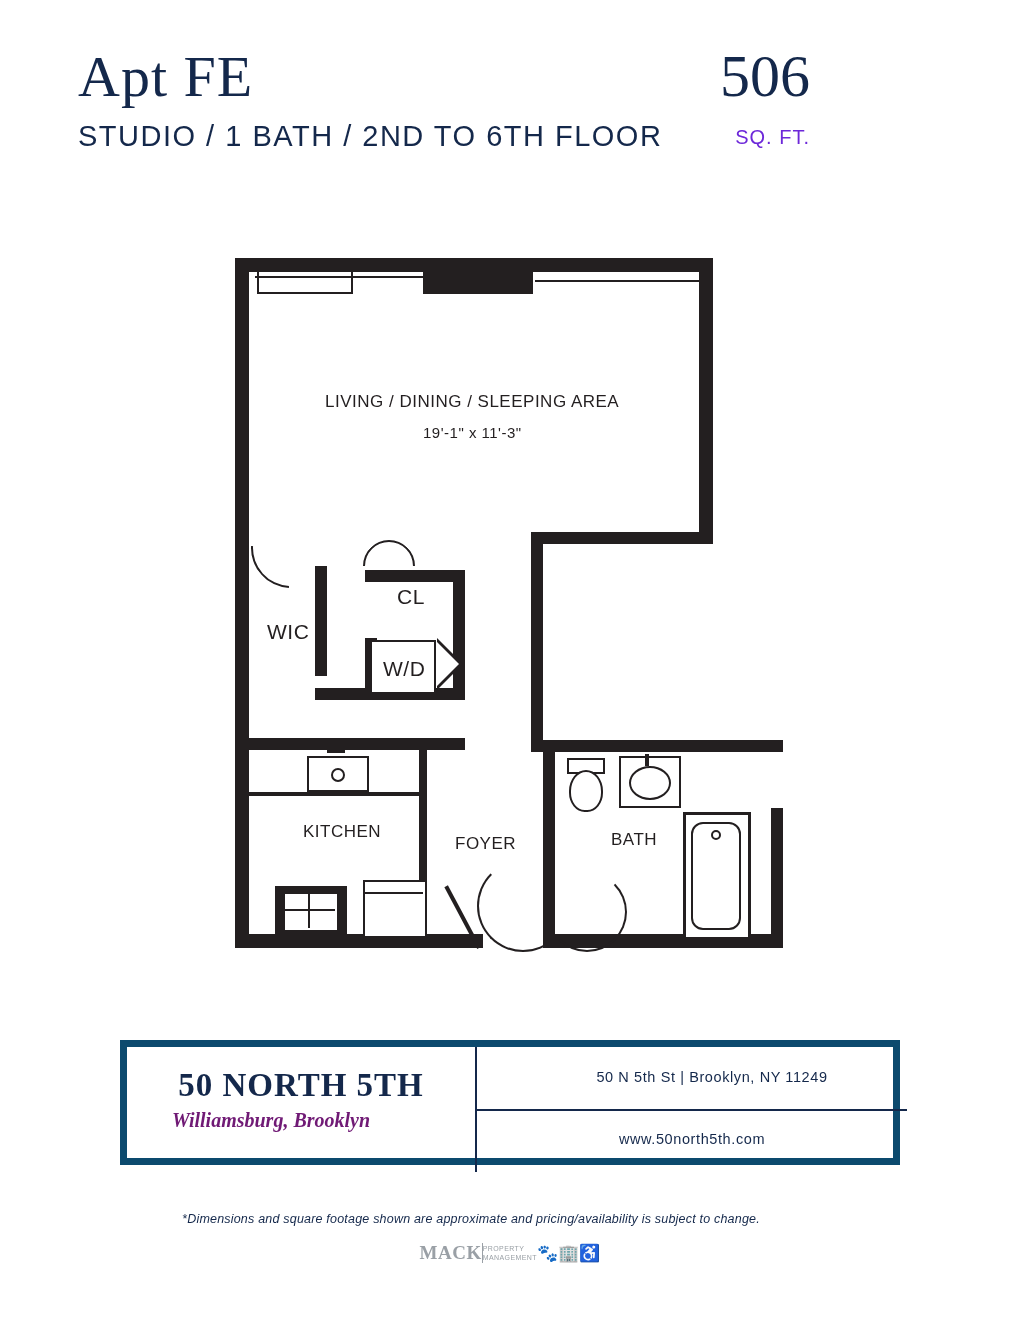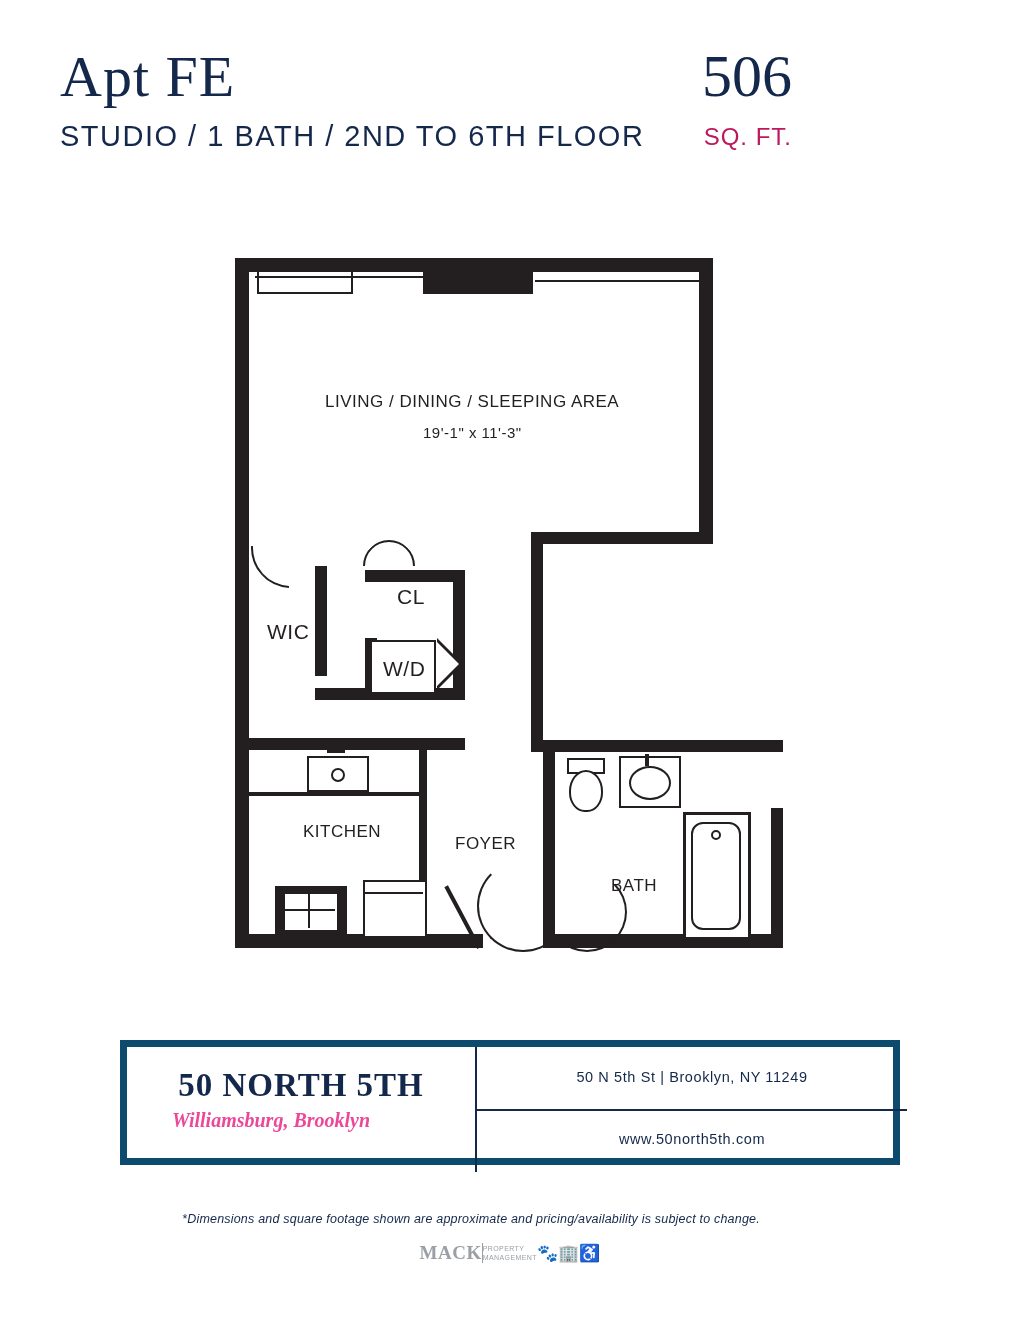--- a/index.html
+++ b/index.html
@@ -5,40 +5,40 @@
   html,body{margin:0;padding:0;}
   body{
     width:1020px;height:1320px;
     background:#ffffff;
     font-family:"Liberation Sans", sans-serif;
     color:#1b2a4a;
     position:relative;
     overflow:hidden;
   }
   
-  #header{position:absolute;left:0;top:0;width:844px;height:180px;}
+  #header{position:absolute;left:18px;top:0;width:844px;height:180px;}
   #apt-title{
     position:absolute;left:60px;top:48px;
     font-family:"Liberation Serif", serif;
     font-size:58px;line-height:58px;
     color:#14284b;letter-spacing:1px;
   }
   #apt-subtitle{
     position:absolute;left:60px;top:122px;
     font-size:29px;line-height:29px;letter-spacing:1.5px;
     color:#14284b;
   }
   #sqft-number{
     position:absolute;right:52px;top:46px;
     font-family:"Liberation Serif", serif;
     font-size:60px;line-height:60px;color:#14284b;
   }
   #sqft-label{
     position:absolute;right:52px;top:125px;
-    font-size:24px;line-height:24px;letter-spacing:1px;color:#be185d;
+    font-size:20px;line-height:24px;letter-spacing:1px;color:#6d28d9;
   }
 
   
   #floorplan{position:absolute;left:215px;top:240px;width:600px;height:730px;}
   .wall{position:absolute;background:#231f20;}
   .thin{position:absolute;background:#231f20;}
   .room-label{
     position:absolute;color:#231f20;
     font-family:"Liberation Sans", sans-serif;
     letter-spacing:0.5px;white-space:nowrap;
@@ -57,25 +57,25 @@
   #footer-divider-v{position:absolute;left:348px;top:0;width:2px;height:125px;background:#14284b;}
   #footer-divider-h{position:absolute;left:348px;top:62px;width:432px;height:2px;background:#14284b;}
   #brand-name{
     position:absolute;left:0;top:20px;width:348px;text-align:center;
     font-family:"Liberation Serif", serif;font-weight:bold;
     font-size:33px;letter-spacing:1px;color:#14284b;
   }
   #brand-sub{
     position:absolute;left:0;top:62px;width:288px;text-align:center;
     font-family:"Liberation Serif", serif;font-style:italic;font-weight:bold;
-    font-size:20px;color:#ec4899;
+    font-size:20px;color:#701a75;
   }
   #address-line{
     position:absolute;left:350px;top:22px;width:430px;text-align:center;
-    font-size:14.5px;letter-spacing:0.6px;color:#14284b;
+    font-size:14.5px;letter-spacing:0.6px;color:#14284b;padding-left:20px;
   }
   #website-line{
     position:absolute;left:350px;top:84px;width:430px;text-align:center;
     font-size:14.5px;letter-spacing:0.6px;color:#14284b;
   }
   #disclaimer{
     position:absolute;left:0;top:1212px;width:942px;text-align:center;
     font-size:12.5px;font-style:italic;color:#14284b;letter-spacing:0.2px;
   }
   #mack-row{
@@ -177,21 +177,21 @@
   <div class="fixture" style="left:354px;top:530px;width:30px;height:38px;border-radius:50% 50% 46% 46%;"></div>
 
   <div class="fixture" style="left:404px;top:516px;width:58px;height:48px;"></div>
   <div class="fixture" style="left:414px;top:526px;width:38px;height:30px;border-radius:50%;"></div>
   <div class="thin" style="left:430px;top:514px;width:4px;height:12px;"></div>
 
   <div class="fixture" style="left:468px;top:572px;width:62px;height:122px;border-width:3px;"></div>
   <div class="fixture" style="left:476px;top:582px;width:46px;height:104px;border-radius:12px;"></div>
   <div class="fixture" style="left:496px;top:590px;width:6px;height:6px;border-radius:50%;"></div>
 
-  <div class="room-label lbl-main" style="left:396px;top:636px;">BATH</div>
+  <div class="room-label lbl-main" style="left:396px;top:590px;">BATH</div>
 
   <div class="door-arc" style="left:332px;top:632px;width:76px;height:76px;border-color:transparent;border-bottom-color:#231f20;border-right-color:#231f20;"></div>
 </div>
 
 <div id="footer-box">
   <div id="footer-divider-v"></div>
   <div id="footer-divider-h"></div>
   <div id="brand-name">50 NORTH 5TH</div>
   <div id="brand-sub">Williamsburg, Brooklyn</div>
   <div id="address-line">50 N 5th St  |  Brooklyn, NY 11249</div>

